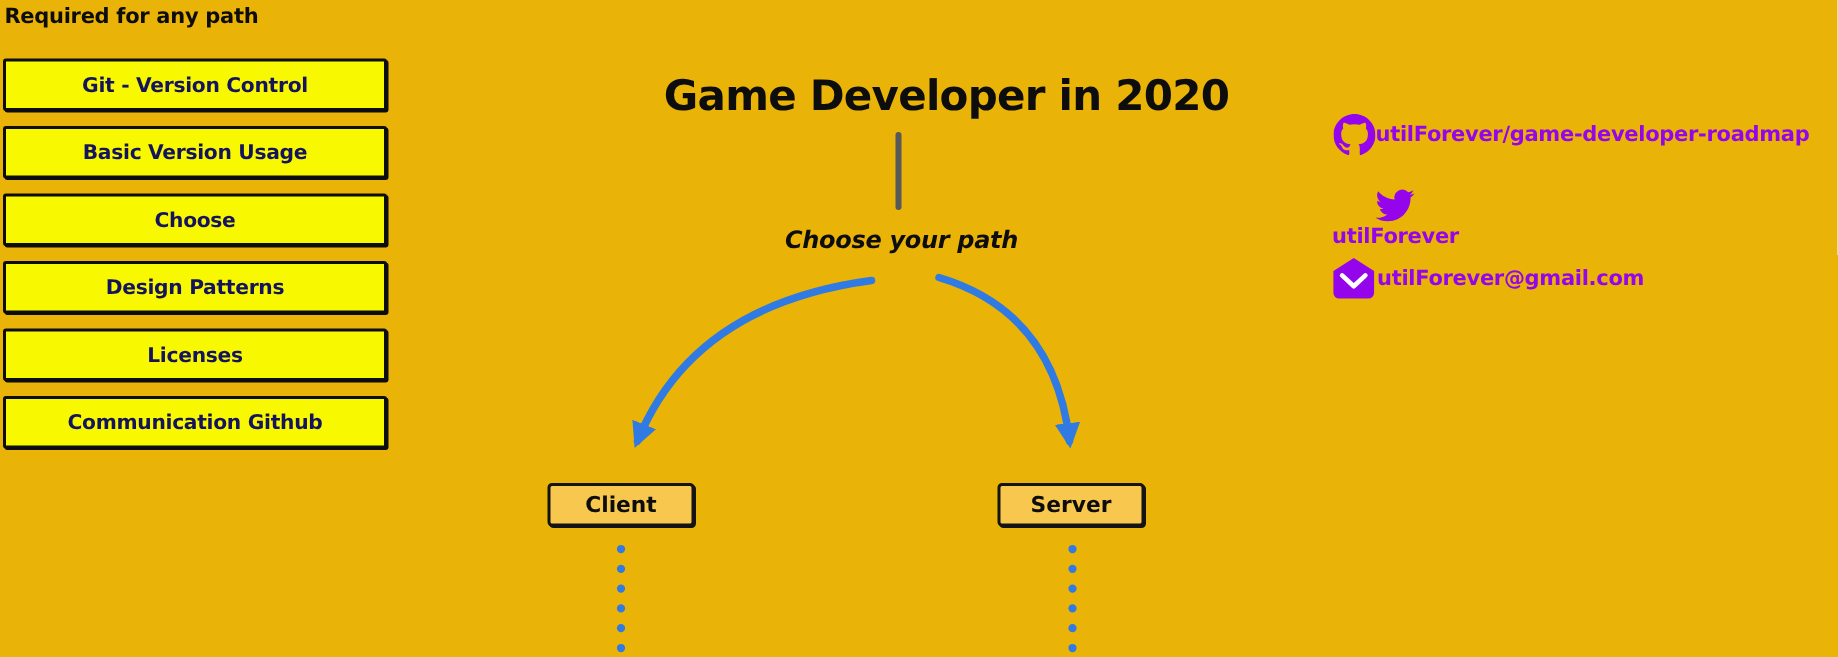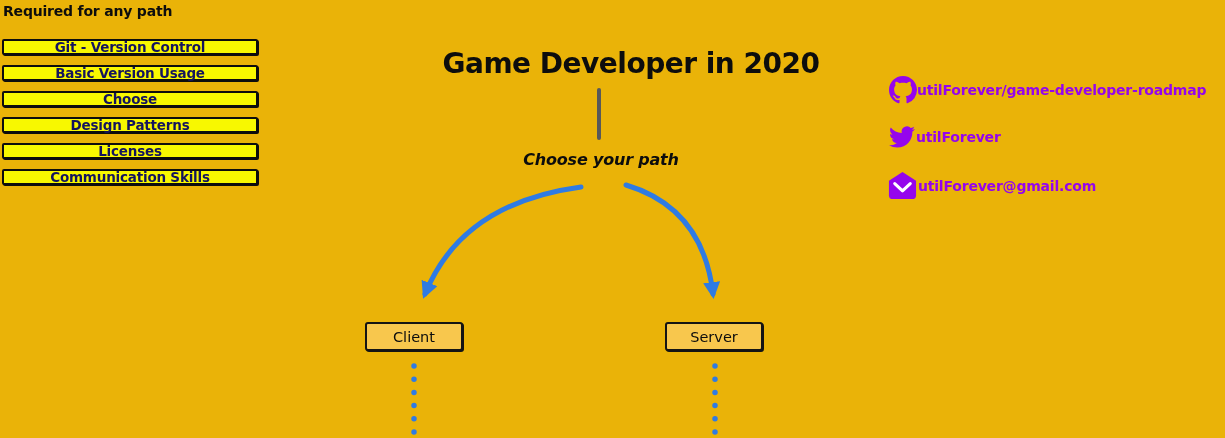--- a/index.html
+++ b/index.html
@@ -22,21 +22,21 @@
     letter-spacing: -0.2px;
   }
   .sidebar {
     position: absolute;
     left: 2px; top: 39px;
     width: 256px;
   }
   .ybox {
     box-sizing: border-box;
     width: 256px;
-    height: 16px;
+    height: 35px;
     margin-bottom: 10px;
     background: #f8f800;
     border: 2px solid #0d0d0d;
     border-radius: 2px;
     box-shadow: 1px 1px 0 0 #0d0d0d;
     display: flex;
     align-items: center;
     justify-content: center;
     font-size: 13.5px;
     font-weight: 700;
@@ -87,42 +87,42 @@
     top: 322px;
     height: 29px;
     background: #f8c74d;
     border: 2px solid #141414;
     border-radius: 3px;
     box-shadow: 1px 1px 0 0 #141414;
     display: flex;
     align-items: center;
     justify-content: center;
     font-size: 14.5px;
-    font-weight: 400;
+    font-weight: 700;
     color: #0d0d0d;
     cursor: pointer;
   }
   .pathbox.client { left: 365px; width: 98px; }
   .pathbox.server { left: 665px; width: 98px; }
 
   
   .link-row {
     position: absolute;
     display: flex;
     align-items: center;
     color: #9505ec;
     font-weight: 700;
     font-size: 14px;
     letter-spacing: -0.2px;
     white-space: nowrap;
     cursor: pointer;
   }
   .link-row .ic { flex: 0 0 auto; display: block; }
   .row-github { left: 889px; top: 76px; }
-  .row-twitter { left: 888px; top: 124px; }
+  .row-twitter { left: 888px; top: 124px; flex-direction: column; }
   .row-email { left: 887px; top: 170px; justify-content: center; }
 </style>
 </head>
 <body>
 
 <div class="stage">
 
   <div class="sidebar-header">Required for any path</div>
 
   <div class="sidebar">
@@ -135,21 +135,21 @@
     <div class="ybox">
       <span>Choose</span>
     </div>
     <div class="ybox">
       <span>Design Patterns</span>
     </div>
     <div class="ybox">
       <span>Licenses</span>
     </div>
     <div class="ybox">
-      <span>Communication Skills</span>
+      <span>Communication Github</span>
     </div>
   </div>
 
   <h1 class="title">Game Developer in 2020</h1>
 
   <div class="vline"></div>
 
   <div class="subtitle">Choose your path</div>
 
   <svg class="arrows-svg" viewBox="0 0 1225 438" xmlns="http://www.w3.org/2000/svg">

